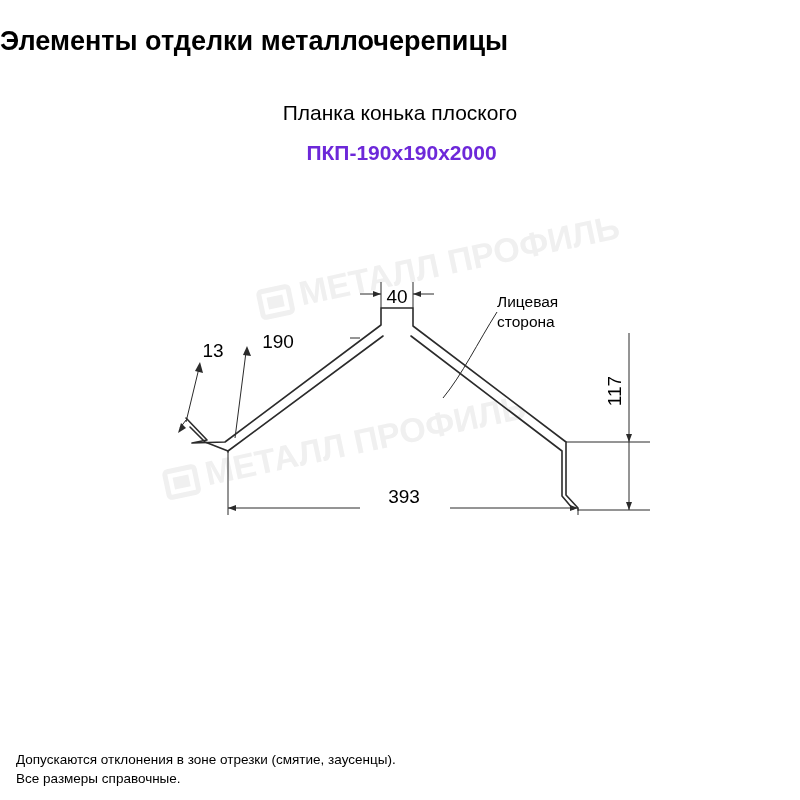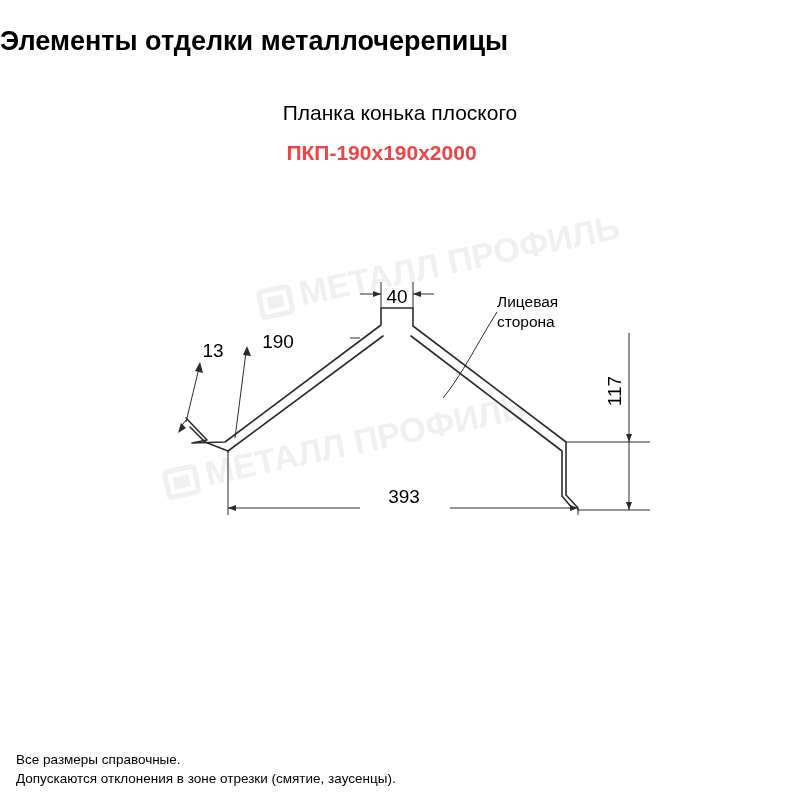--- a/index.html
+++ b/index.html
@@ -40,21 +40,22 @@
     color: #000;
   }
   .code {
     position: absolute;
     top: 141px;
     left: 0;
     width: 763px;
     text-align: center;
     font-size: 21px;
     font-weight: bold;
-    color: #ef4444;
+    color: #6d28d9;
+    padding-left: 20px;
   }
   .drawing {
     position: absolute;
     top: 190px;
     left: 0;
     width: 800px;
     height: 420px;
   }
   .footer {
     position: absolute;
@@ -183,17 +184,17 @@
         <line x1="450" y1="318" x2="578" y2="318"></line>
         <polygon points="228,318 236,315 236,321" fill="#2b2b2b" stroke="none"></polygon>
         <polygon points="578,318 570,315 570,321" fill="#2b2b2b" stroke="none"></polygon>
       </g>
       <text class="dimtext" x="404" y="313" text-anchor="middle">393</text>
 
     </svg>
   </div>
 
   <div class="footer">
+    <div>Допускаются отклонения в зоне отрезки (смятие, заусенцы).</div>
     <div>Все размеры справочные.</div>
-    <div>Допускаются отклонения в зоне отрезки (смятие, заусенцы).</div>
   </div>
 
 </div>
 
 </body></html>

